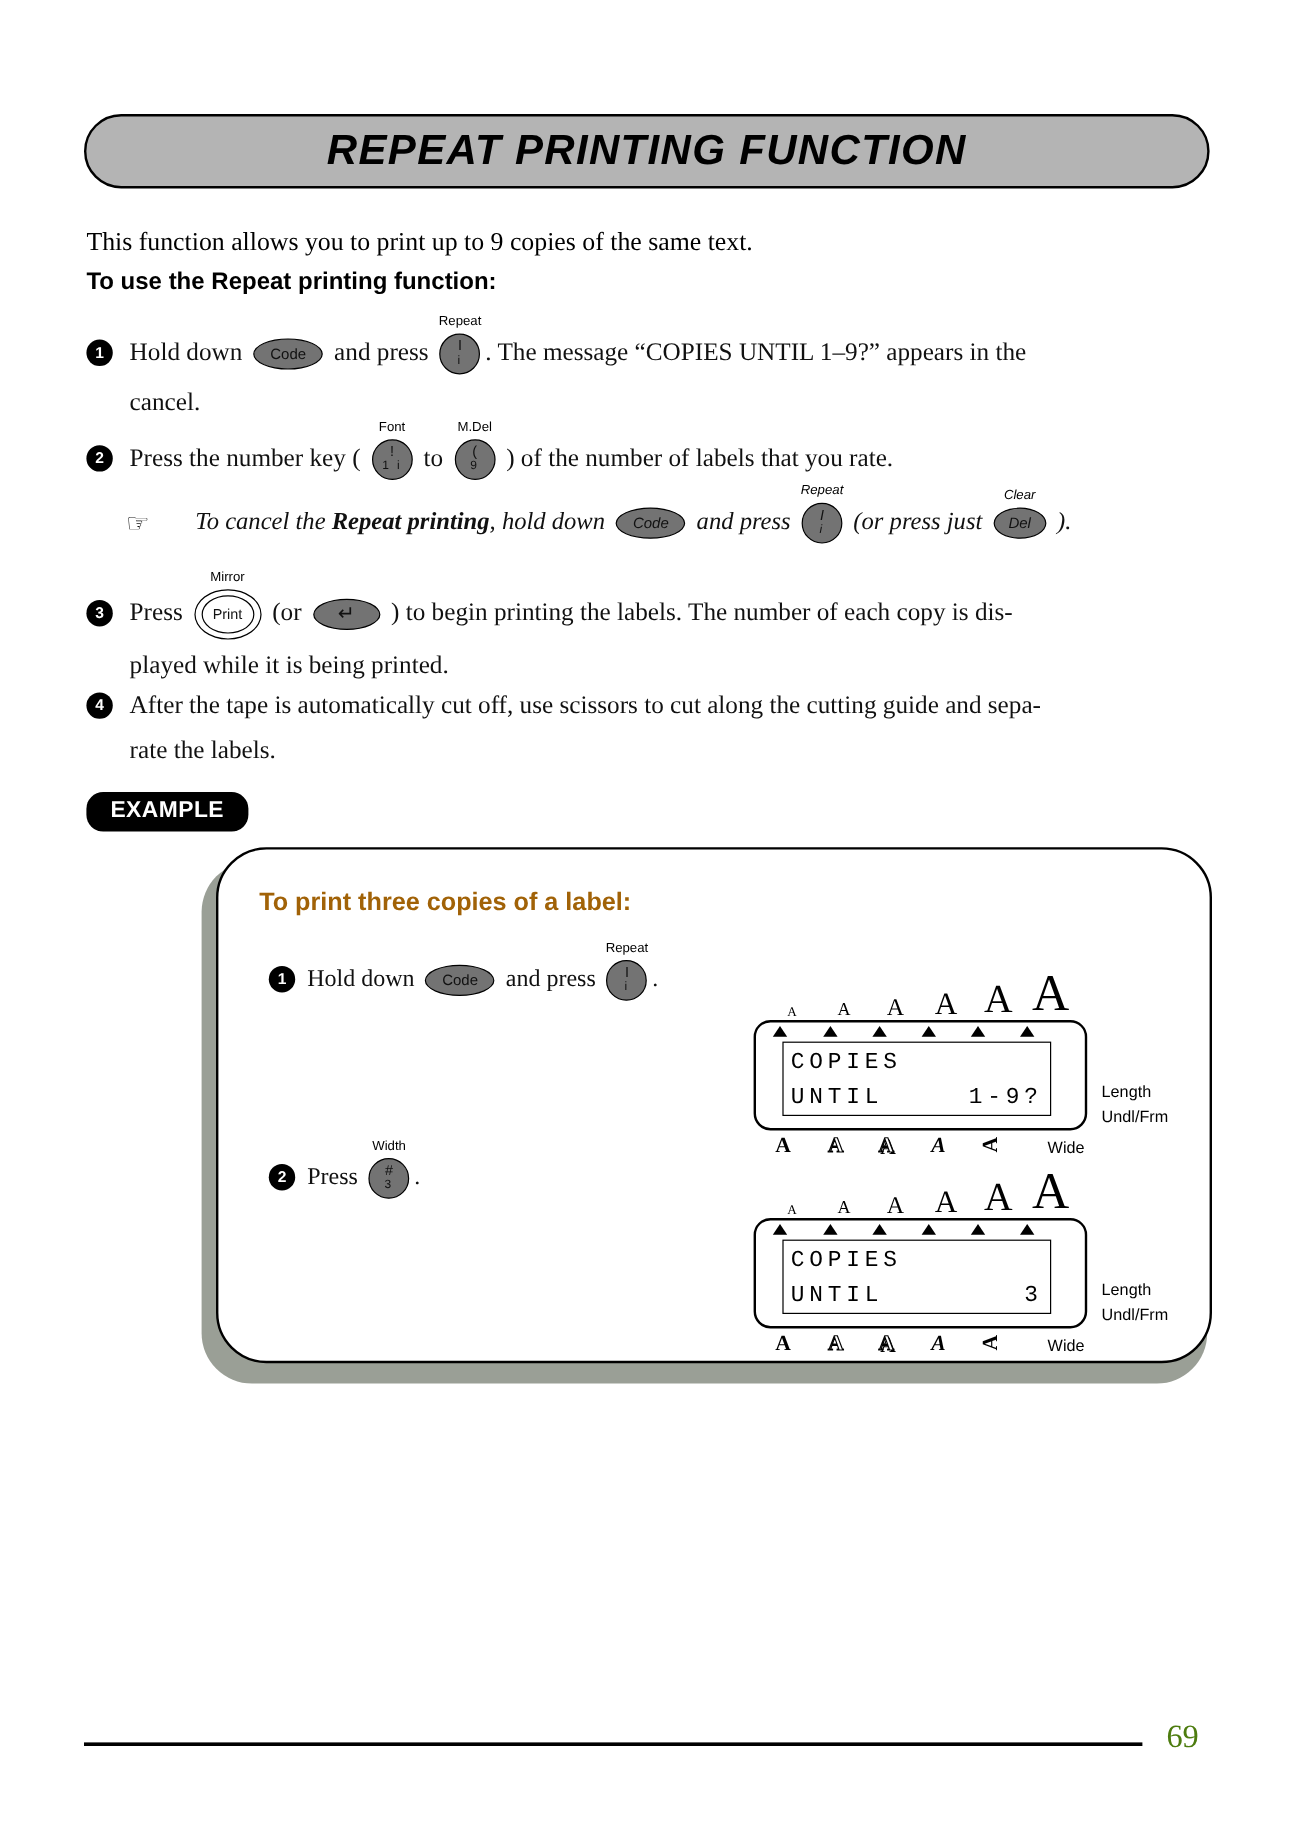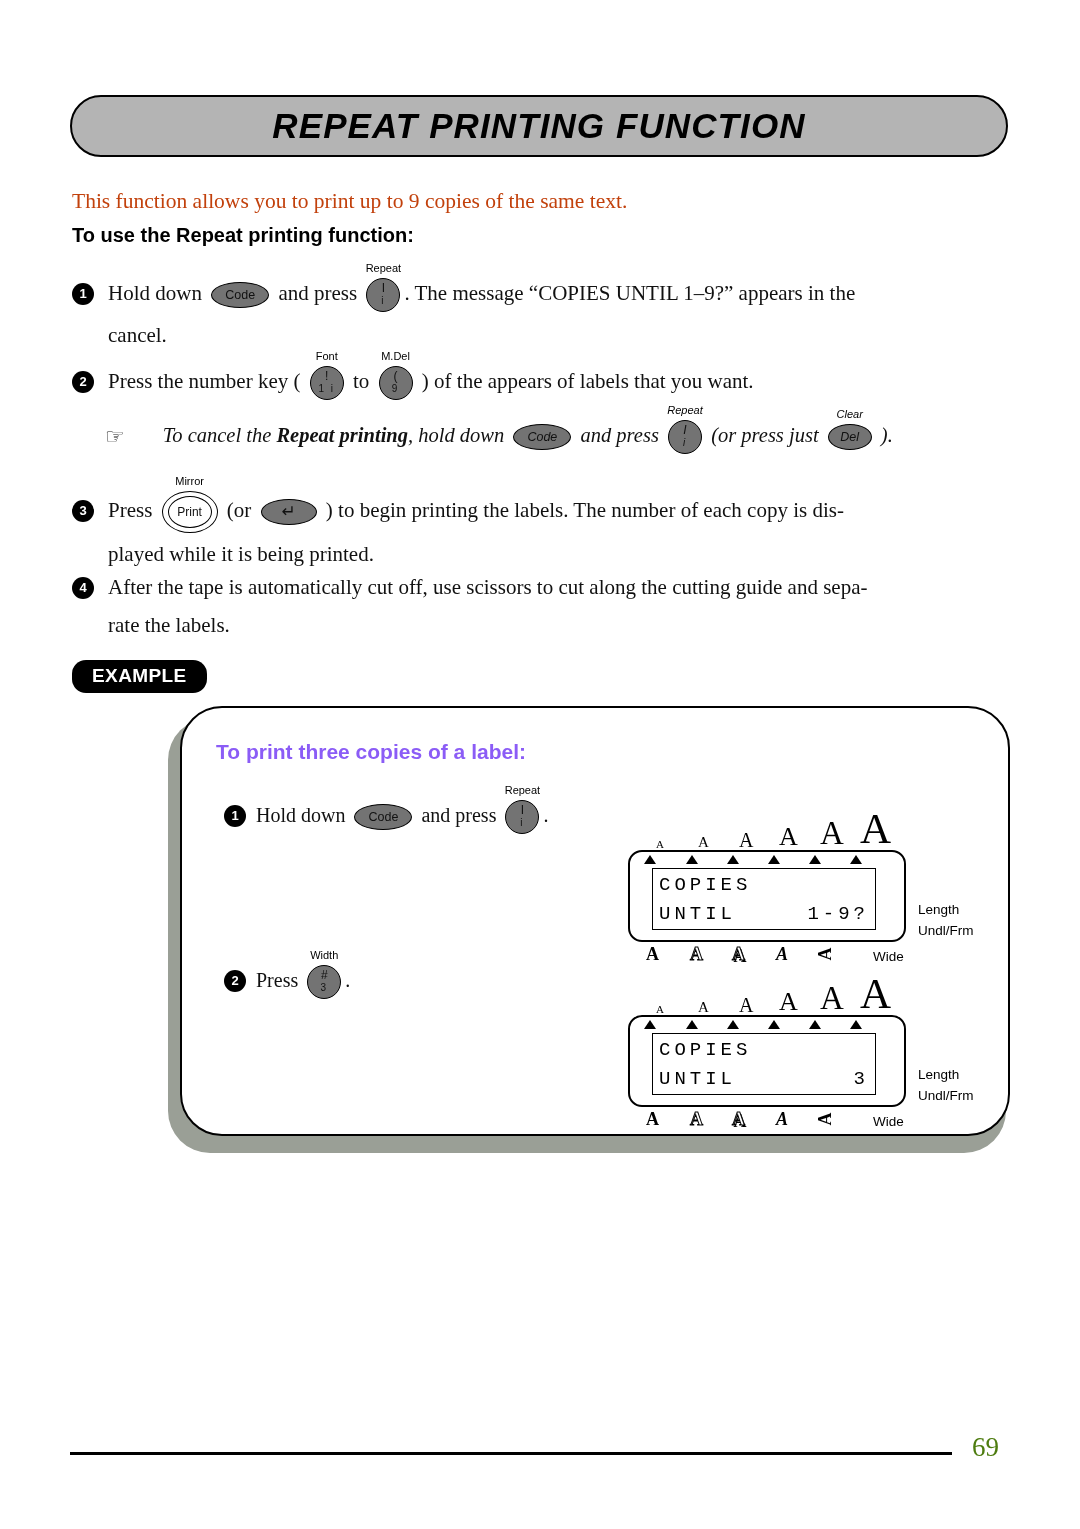--- a/index.html
+++ b/index.html
@@ -25,21 +25,21 @@
     font-family:"Liberation Sans", sans-serif;
     font-weight:bold;font-style:italic;
     font-size:35px;letter-spacing:1.1px;
     color:#000;
     white-space:nowrap;
   }
 
   
   .intro{
     position:absolute;left:72px;top:186px;width:940px;
-    font-size:21.5px;line-height:30px;color:#c2410c;
+    font-size:21.5px;line-height:30px;color:#000000;
     font-family:"Liberation Serif", serif;
   }
   .subhead{
     position:absolute;left:72px;top:224px;width:940px;
     font-size:20px;font-weight:bold;color:#000;
     font-family:"Liberation Sans", sans-serif;
   }
 
   .step{
     position:absolute;left:72px;width:945px;
@@ -120,21 +120,21 @@
     background:#9a9f96;border-radius:42px;
   }
   .example-box{
     position:absolute;left:180px;top:706px;width:830px;height:430px;
     background:#fff;border:2px solid #000;border-radius:42px;
     box-sizing:border-box;
   }
   .example-title{
     position:absolute;left:216px;top:740px;
     font-family:"Liberation Sans", sans-serif;
-    font-size:21px;font-weight:bold;color:#8b5cf6;
+    font-size:21px;font-weight:bold;color:#a16207;
   }
   .ex-step{
     position:absolute;
     font-family:"Liberation Serif", serif;
     font-size:20px;color:#111;white-space:nowrap;
   }
   .ex-step .step-num{margin-right:10px;}
 
   
   .lcd-module{position:absolute;}
@@ -226,21 +226,21 @@
   <span class="step-cont">cancel.</span>
 </div>
 
 <div class="step" id="step2" style="top:360px;">
   <span class="step-num">2</span><span class="step-body"><span>Press the number key ( </span><span class="key key-num"><span class="key-top">Font</span><span class="key-oval">
           <span class="kn-upper">!</span>
           <span class="kn-lower">1 i</span>
         </span></span><span> to </span><span class="key key-num"><span class="key-top">M.Del</span><span class="key-oval">
           <span class="kn-upper">(</span>
           <span class="kn-lower">9</span>
-        </span></span><span> ) of the appears of labels that you want.</span></span>
+        </span></span><span> ) of the number of labels that you rate.</span></span>
 </div>
 
 <div class="note">
   <span class="hand">☞</span><span>To cancel the </span><b>Repeat printing</b><span>, hold down </span><span class="key key-code"><span class="key-oval">Code</span></span><span> and press </span><span class="key key-num"><span class="key-top">Repeat</span><span class="key-oval">
         <span class="kn-upper">I</span>
         <span class="kn-lower">i</span>
       </span></span><span> (or press just </span><span class="key key-del"><span class="key-top">Clear</span><span class="key-oval">Del</span></span><span> ).</span>
 </div>
 
 <div class="step" id="step3" style="top:489px;">

